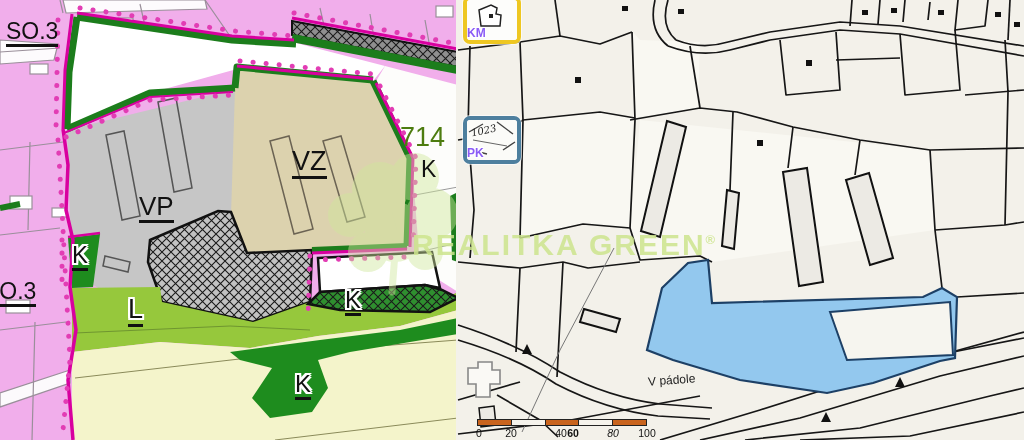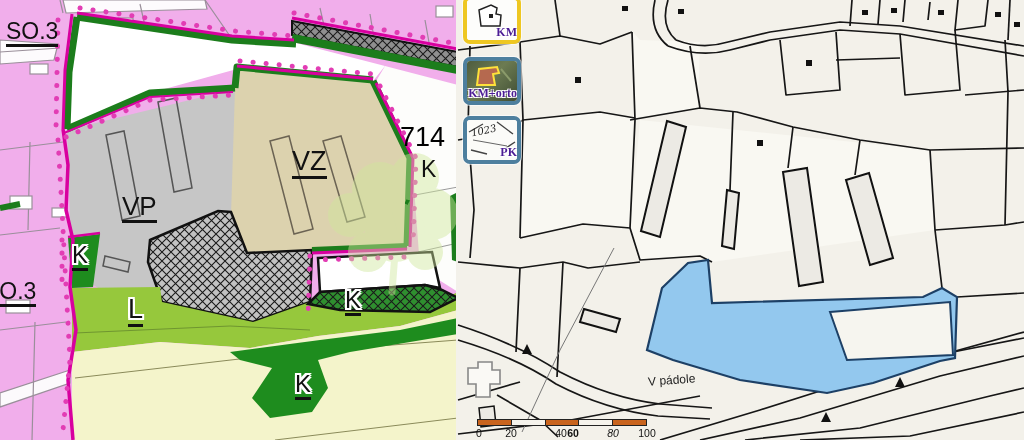--- a/index.html
+++ b/index.html
@@ -9,23 +9,23 @@
   .lbl{position:absolute;font-weight:normal;color:#111;line-height:1;white-space:nowrap;}
   .und{border-bottom:3px solid #111;padding-bottom:1px;}
   .halo{text-shadow:-2px -2px 0 #fff,2px -2px 0 #fff,-2px 2px 0 #fff,2px 2px 0 #fff,
     0 -2px 0 #fff,0 2px 0 #fff,-2px 0 0 #fff,2px 0 0 #fff;}
   .halo.und{border-bottom-color:#111;}
   
   .map-btn{position:absolute;left:463px;width:50px;height:40px;border:4px solid #4d7f9e;
     border-radius:7px;background:#fff;overflow:hidden;cursor:pointer;box-shadow:0 0 0 1px rgba(255,255,255,.6);}
   .map-btn.active{border-color:#eec722;}
   .map-btn .thumb{position:absolute;inset:0;}
-  .map-btn .blabel{position:absolute;left:0;right:0;bottom:0;text-align:right;
-    font-size:12px;font-weight:bold;color:#4c1d95;
-    text-shadow:-1px -1px 0 #fff,1px -1px 0 #fff,-1px 1px 0 #fff,1px 1px 0 #fff;font-family:Liberation Serif, serif;}
+  .map-btn .blabel{position:absolute;left:0;right:0;bottom:0;text-align:left;
+    font-size:12px;font-weight:bold;color:#8b5cf6;
+    text-shadow:-1px -1px 0 #fff,1px -1px 0 #fff,-1px 1px 0 #fff,1px 1px 0 #fff;}
   .thumb-orto{background:linear-gradient(135deg,#4e5c3e 0%,#6c7b52 45%,#3f4d33 100%);}
   .thumb-km{background:#fdfdfb;}
   .thumb-pk{background:#fbfbf8;}
   .pk-num{position:absolute;left:4px;top:5px;font-size:10px;color:#222;
     transform:rotate(-12deg);font-family:"DejaVu Serif",serif;font-style:italic;}
   
   #watermark{position:absolute;left:412px;top:228px;font-size:30px;font-weight:bold;
     letter-spacing:2px;color:#cde58e;opacity:.85;white-space:nowrap;}
   #watermark sup{font-size:13px;}
   
@@ -244,58 +244,52 @@
         <rect x="757" y="140" width="6" height="6"></rect>
     </g>
 
     <g fill="#111">
       <path d="M900,377 l5,10 h-10 z M900,387 v4"></path>
       <path d="M826,412 l5,10 h-10 z M826,422 v4"></path>
       <path d="M527,344 l5,10 h-10 z M527,354 v4"></path>
     </g>
   </svg>
 
+  <div id="watermark">
+    <span>REALITKA GREEN</span><sup>®</sup>
+  </div>
 
   <div class="map-btn active" style="top:-4px;">
     <div class="thumb thumb-km">
       <svg width="50" height="40" viewBox="0 0 50 40">
         <path d="M14,26 L12,10 L24,5 L30,8 L29,14 L34,15 L33,26 Z" fill="#fff" stroke="#222" stroke-width="1.5"></path>
         <rect x="22" y="14" width="4" height="4" fill="#222"></rect>
       </svg>
     </div>
     <div class="blabel">KM</div>
   </div>
 
-  <div class="map-btn" style="top:57px;">
-    <div class="thumb thumb-orto">
-      <svg width="50" height="40" viewBox="0 0 50 40">
-        <path d="M10,24 L12,8 L30,6 L32,12 L26,13 L28,24 Z" fill="#b5694f" stroke="#ffe23a" stroke-width="2"></path>
-        <path d="M34,8 L44,20 M4,30 L18,36" stroke="#8a9a6a" stroke-width="2"></path>
-      </svg>
-    </div>
-    <div class="blabel">KM+orto</div>
-  </div>
 
   <div class="map-btn" style="top:116px;">
     <div class="thumb thumb-pk">
       <svg width="50" height="40" viewBox="0 0 50 40" style="position:absolute;inset:0;">
         <path d="M2,12 L16,4 M4,30 L20,34 M30,2 L46,14 M36,30 L48,22" stroke="#444" stroke-width="1.4" fill="none"></path>
         <path d="M6,20 L40,26" stroke="#666" stroke-width="1" fill="none"></path>
       </svg>
       <span class="pk-num">1023</span>
     </div>
     <div class="blabel">PK</div>
   </div>
 
 
   <div class="lbl und" style="left:6px;top:20px;font-size:23px;">SO.3</div>
   <div class="lbl und" style="left:-16px;top:280px;font-size:23px;">SO.3</div>
-  <div class="lbl und" style="left:122px;top:193px;font-size:26px;">VP</div>
+  <div class="lbl und" style="left:139px;top:193px;font-size:26px;">VP</div>
   <div class="lbl und" style="left:292px;top:148px;font-size:27px;">VZ</div>
-  <div class="lbl" style="left:400px;top:124px;font-size:27px;color:#000000;">714</div>
+  <div class="lbl" style="left:400px;top:124px;font-size:27px;color:#4d7c0f;">714</div>
   <div class="lbl" style="left:421px;top:158px;font-size:23px;">K</div>
   <div class="lbl halo und" style="left:72px;top:243px;font-size:24px;">K</div>
   <div class="lbl halo und" style="left:128px;top:296px;font-size:27px;">L</div>
   <div class="lbl halo und" style="left:345px;top:288px;font-size:24px;">K</div>
   <div class="lbl halo und" style="left:295px;top:372px;font-size:24px;">K</div>
 
   <div id="vpadole">V pádole</div>
 
   <div id="scalebar">
     <div class="bar">

